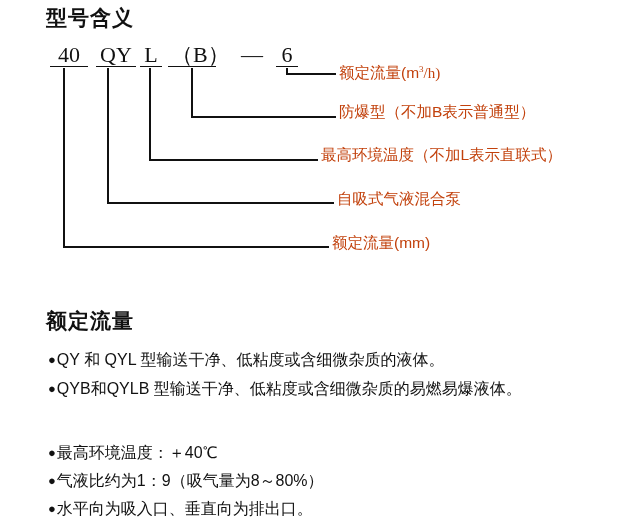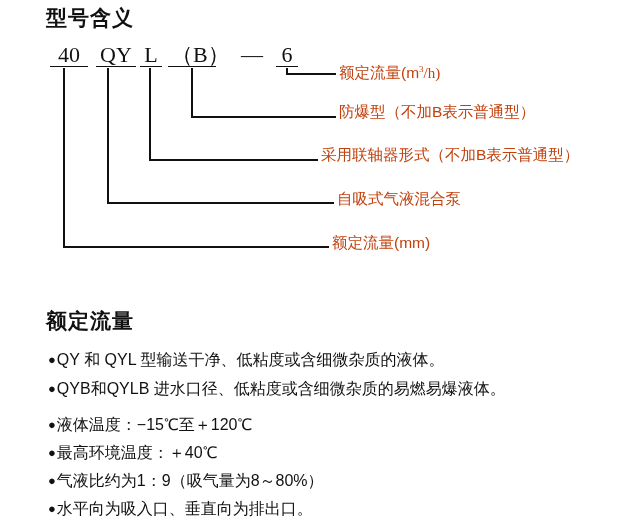--- a/index.html
+++ b/index.html
@@ -151,34 +151,31 @@
       <path d="M 68 68 L 68 203 L 294 203"></path>
 
       <path d="M 24 68 L 24 247 L 289 247"></path>
     </g>
   </svg>
 
   <div class="callout" id="callout-1">
     <span>额定流量(m</span><span class="unit"><sup>3</sup></span><span class="unit">/h)</span>
   </div>
   <div class="callout" id="callout-2">防爆型（不加B表示普通型）</div>
-  <div class="callout" id="callout-3">采用联轴器形式（不加B表示普通型）</div>
+  <div class="callout" id="callout-3">最高环境温度（不加L表示直联式）</div>
   <div class="callout" id="callout-4">自吸式气液混合泵</div>
   <div class="callout" id="callout-5">额定流量(mm)</div>
 
   <div class="section-title" id="title-conditions">额定流量</div>
 
   <div class="bullet" id="bullet-1">
     <span class="dot">●</span><span>QY 和 QYL 型输送干净、低粘度或含细微杂质的液体。</span>
   </div>
   <div class="bullet" id="bullet-2">
-    <span class="dot">●</span><span>QYB和QYLB 进水口径、低粘度或含细微杂质的易燃易爆液体。</span>
-  </div>
-  <div class="bullet" id="bullet-3">
-    <span class="dot">●</span><span>液体温度：−15℃至＋120℃</span>
+    <span class="dot">●</span><span>QYB和QYLB 型输送干净、低粘度或含细微杂质的易燃易爆液体。</span>
   </div>
   <div class="bullet" id="bullet-4">
     <span class="dot">●</span><span>最高环境温度：＋40℃</span>
   </div>
   <div class="bullet" id="bullet-5">
     <span class="dot">●</span><span>气液比约为1：9（吸气量为8～80%）</span>
   </div>
   <div class="bullet" id="bullet-6">
     <span class="dot">●</span><span>水平向为吸入口、垂直向为排出口。</span>
   </div>

